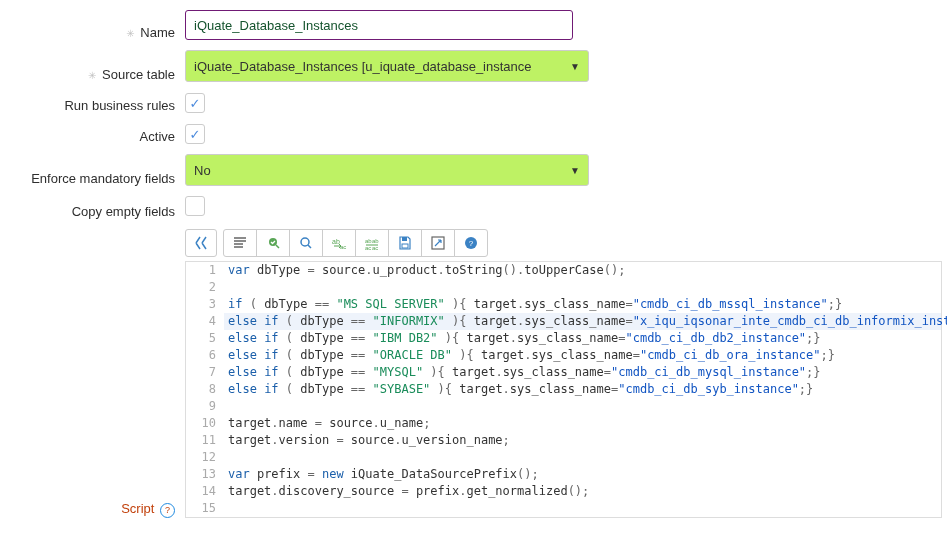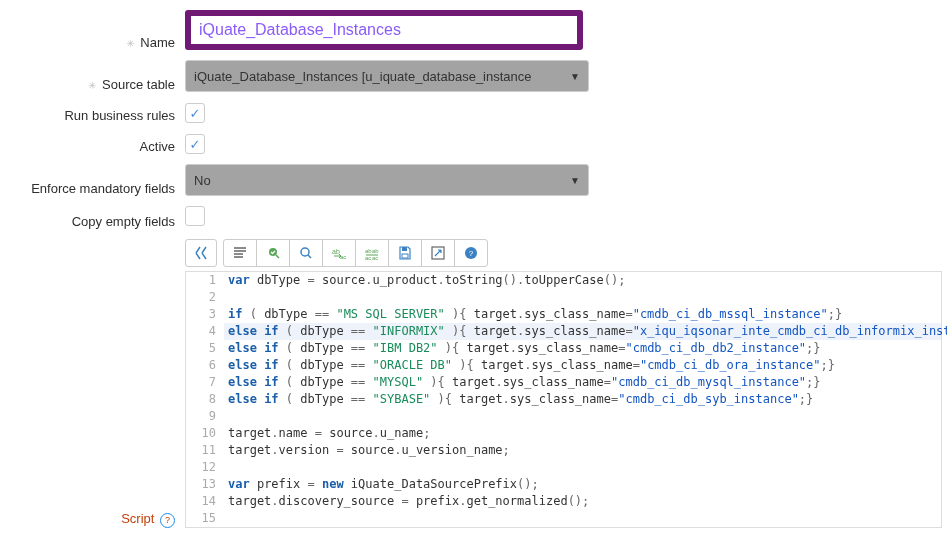--- a/index.html
+++ b/index.html
@@ -1,41 +1,41 @@
 <!DOCTYPE html>
 <html><head>
 <meta charset="utf-8">
 <style>
   html, body { margin:0; padding:0; font-family: -apple-system, BlinkMacSystemFont, "Segoe UI", Helvetica, Arial, sans-serif; font-size:13px; color:#333; background:#fff; }
   .form { padding:10px 10px 10px 0; width:947px; }
   .row { display:flex; align-items:flex-end; margin-bottom:10px; }
   .label-col { width:175px; text-align:right; padding-right:10px; padding-top:6px; color:#2e2e2e; }
   .required-star { color:#c0c0c0; margin-right:2px; font-family:monospace; }
   .ctrl-col { flex:1; }
-  input[type=text] { width:370px; height:28px; border:6px solid #701a75; border-radius:3px; padding:0 8px; font-size:16px; color:#8b5cf6; }
-  .select { width:370px; height:30px; border:1px solid #ccc; border-radius:3px; padding:0 24px 0 8px; font-size:13px; color:#333; background:#a3a3a3; position:relative; display:flex; align-items:center; cursor:pointer; }
+  input[type=text] { width:370px; height:28px; border:1px solid #701a75; border-radius:3px; padding:0 8px; font-size:13px; color:#14532d; }
+  .select { width:370px; height:30px; border:1px solid #ccc; border-radius:3px; padding:0 24px 0 8px; font-size:13px; color:#333; background:#bef264; position:relative; display:flex; align-items:center; cursor:pointer; }
   .select .caret { position:absolute; right:8px; top:50%; transform:translateY(-50%); color:#333; font-size:10px; }
   .checkbox { width:18px; height:18px; border:1px solid #ccc; border-radius:3px; display:inline-flex; align-items:center; justify-content:center; font-size:13px; color:#4a89dc; background:#fff; cursor:pointer; }
   .checkbox.checked::after { content:"✓"; }
   .script-label { color:#c2410c; padding-top:4px; }
   .script-label .help { display:inline-block; width:13px; height:13px; border:1px solid #1f8ae0; border-radius:50%; font-size:9px; line-height:12px; text-align:center; margin-left:2px; }
   .toolbar-wrap { display:flex; align-items:center; margin-bottom:4px; }
   .toolbar-btn, .toolbar-group-btn { height:26px; border:1px solid #ccc; background:#fff; border-radius:3px; display:inline-flex; align-items:center; justify-content:center; font-size:13px; color:#4a6; cursor:pointer; }
   .toolbar-btn { width:30px; margin-right:6px; }
   .toolbar-group { display:flex; }
   .toolbar-group-btn { width:32px; border-radius:0; margin-left:-1px; }
   .toolbar-group-btn:first-child { border-top-left-radius:3px; border-bottom-left-radius:3px; margin-left:0; }
   .toolbar-group-btn:last-child { border-top-right-radius:3px; border-bottom-right-radius:3px; }
   .tb-icon { width:16px; height:16px; display:block; }
   .editor { border:1px solid #ddd; font-family: Menlo, Consolas, monospace; font-size:12px; line-height:17px; width:755px; }
   .editor-line { display:flex; }
   .gutter { width:30px; text-align:right; padding-right:8px; color:#aaa; background:#fff; user-select:none; flex-shrink:0; }
   .code { white-space:pre; padding-left:4px; flex:1; color:#333; }
   .hl-line { background:#eef3fb; }
-  .kw { color:#1b5faa; font-weight:700; }
+  .kw { color:#1b5faa; font-weight:400; }
   .str { color:#1a8c5a; }
   .strblue { color:#1255c2; }
   .op { color:#666; }
   .id { color:#333; }
 </style>
 </head>
 <body>
 
 <div class="form">
 

